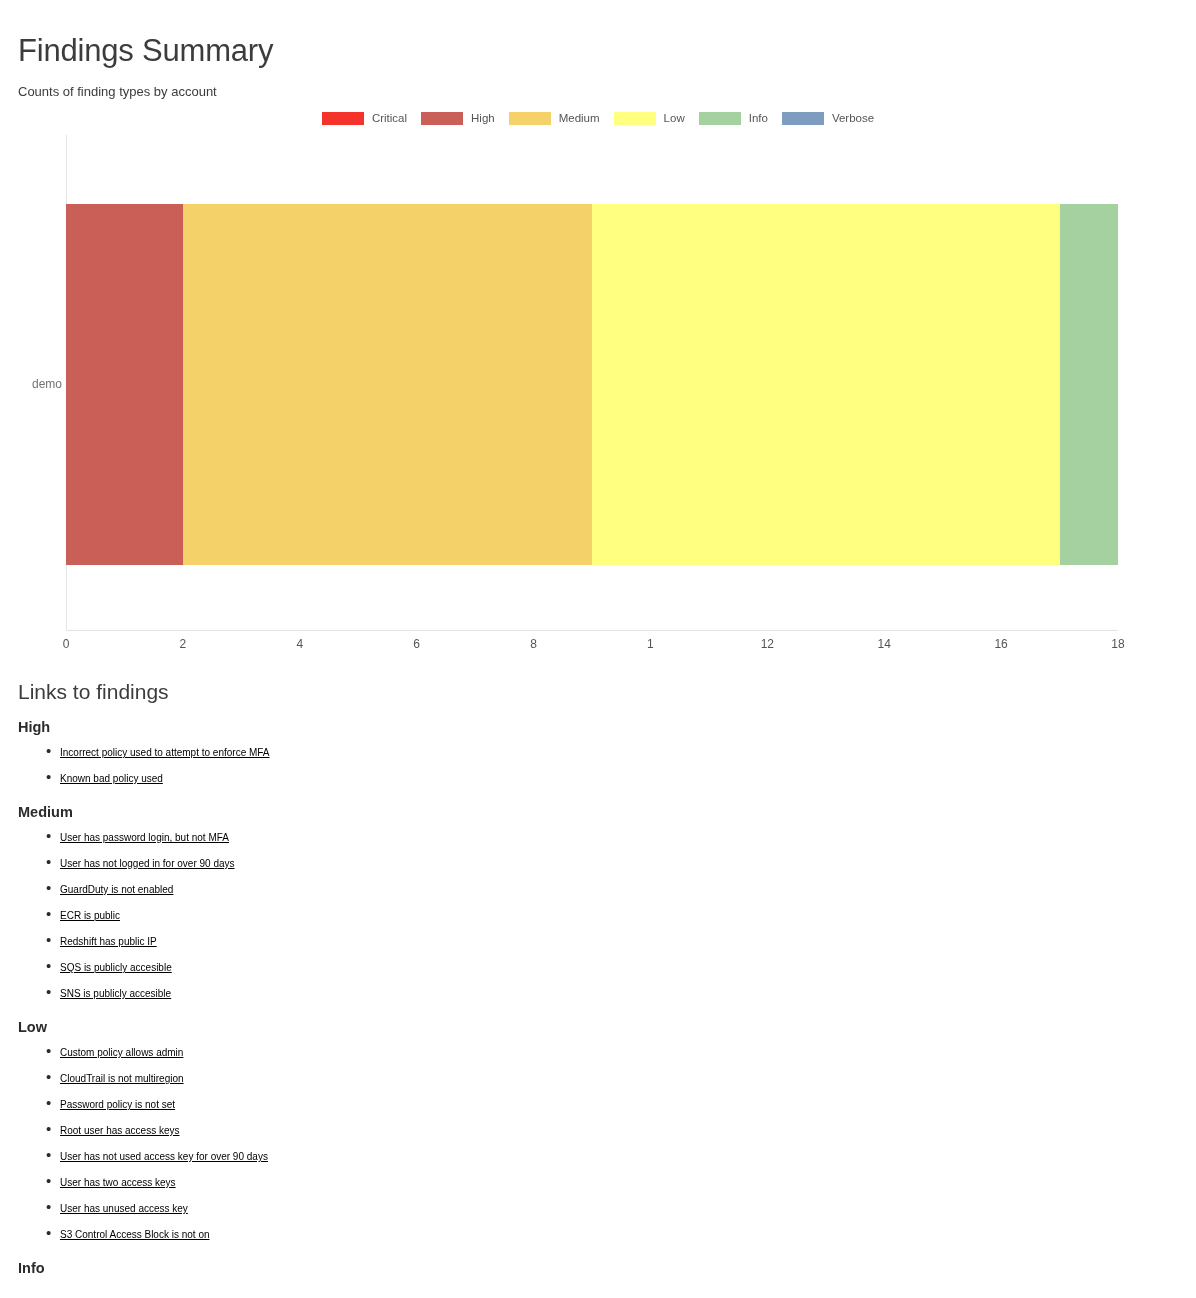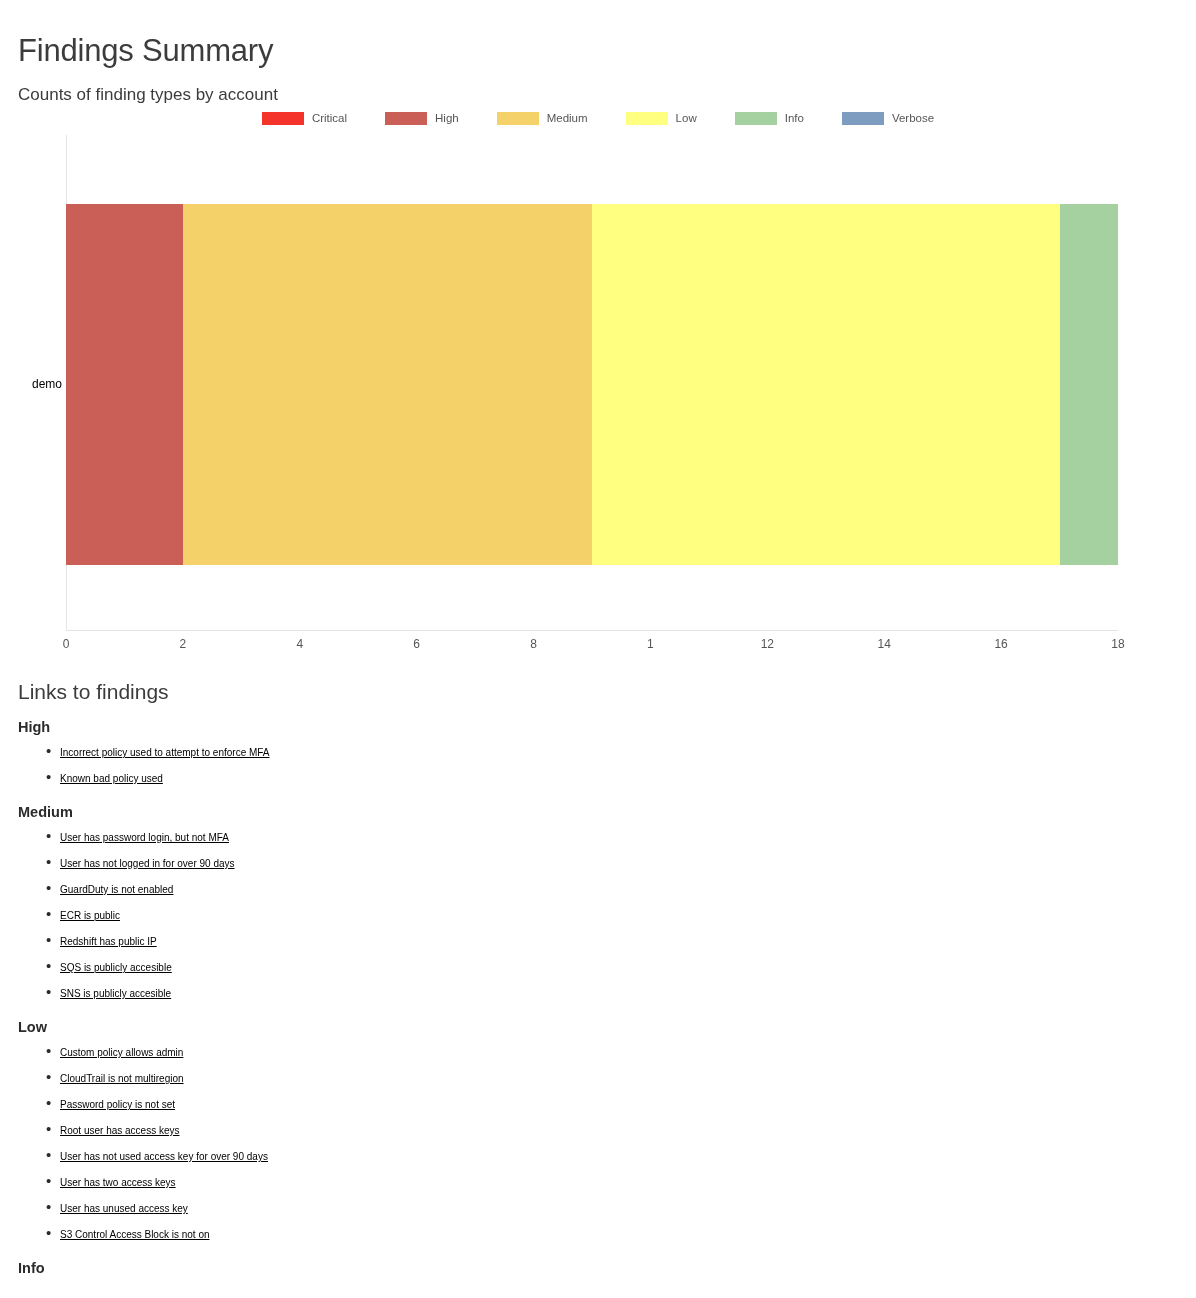--- a/index.html
+++ b/index.html
@@ -31,21 +31,21 @@
     font-weight: 400;
     color: #3c3c3c;
     letter-spacing: -0.2px;
     line-height: 40px;
     white-space: nowrap;
   }
   .page-subtitle {
     position: absolute;
     left: 18px;
     top: 68px;
-    font-size: 17px;
+    font-size: 13px;
     font-weight: 400;
     color: #3c3c3c;
     line-height: 26px;
     white-space: nowrap;
   }
 
   
   .chart-area {
     position: absolute;
     left: 0;
@@ -60,21 +60,21 @@
     width: 1196px;
     height: 26px;
     display: flex;
     justify-content: center;
     align-items: center;
     gap: 0px;
   }
   .legend-item {
     display: flex;
     align-items: center;
-    margin: 0 19px;
+    margin: 0 7px;
   }
   .legend-swatch {
     width: 42px;
     height: 13px;
     display: block;
   }
   .legend-label {
     font-size: 11.5px;
     color: #555555;
     margin-left: 8px;
@@ -109,21 +109,21 @@
   .bar-seg {
     height: 100%;
   }
   .y-tick-label {
     position: absolute;
     left: 18px;
     top: 272px;
     width: 44px;
     text-align: right;
     font-size: 12px;
-    color: #000000;
+    color: #737373;
     white-space: nowrap;
   }
   .x-axis {
     position: absolute;
     left: 66px;
     top: 532px;
     width: 1052px;
     height: 22px;
   }
   .x-tick {

